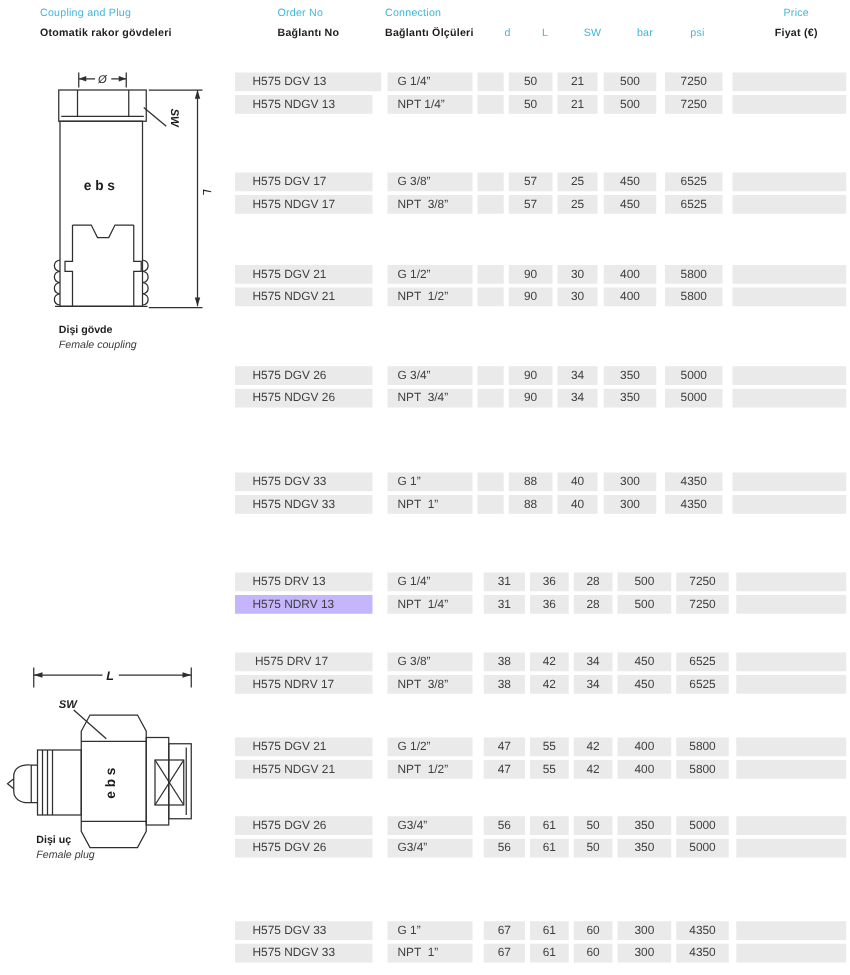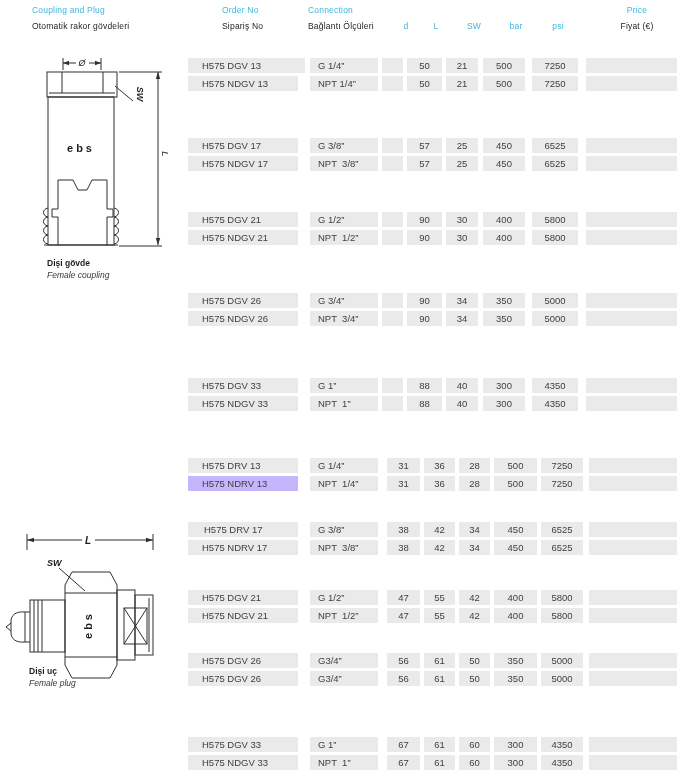--- a/index.html
+++ b/index.html
@@ -1,20 +1,20 @@
 <!DOCTYPE html>
 <html><head>
 <meta charset="utf-8">
 <style>
   html,body{margin:0;padding:0;background:#ffffff;}
   .page{position:relative;width:680px;height:780px;background:#fff;overflow:hidden;
         font-family:"Liberation Sans",sans-serif;}
   .abs{position:absolute;}
   .cyan{color:#40b7dc;font-size:8.5px;letter-spacing:.2px;}
-  .bold-h{color:#1d1d1d;font-size:8.5px;font-weight:normal;letter-spacing:.2px;}
+  .bold-h{color:#1d1d1d;font-size:8.5px;font-weight:bold;letter-spacing:.2px;}
   .ctr-h{text-align:center;}
   
   .trow{position:absolute;left:0;width:680px;height:15px;}
   .cell{position:absolute;top:0;height:15px;background:#eaeaea;font-size:9.5px;
         line-height:15.5px;color:#404040;white-space:pre;box-sizing:border-box;overflow:hidden;}
   .pl14{padding-left:14px;}
   .pl8{padding-left:8px;}
   .ctr{text-align:center;}
   
   .cap-tr{font-size:8.5px;font-weight:bold;color:#1d1d1d;}
@@ -23,21 +23,21 @@
 </style>
 </head>
 <body>
 
 <div class="page">
 
   <div class="abs cyan" style="left:32px;top:5px;">Coupling and Plug</div>
   <div class="abs bold-h" style="left:32px;top:21px;">Otomatik rakor gövdeleri</div>
 
   <div class="abs cyan" style="left:222px;top:5px;">Order No</div>
-  <div class="abs bold-h" style="left:222px;top:21px;">Sipariş No</div>
+  <div class="abs bold-h" style="left:222px;top:21px;">Bağlantı No</div>
   <div class="abs cyan" style="left:308px;top:5px;">Connection</div>
   <div class="abs bold-h" style="left:308px;top:21px;">Bağlantı Ölçüleri</div>
   <div class="abs cyan ctr-h" style="left:392px;top:21px;width:28px;">d</div>
   <div class="abs cyan ctr-h" style="left:422px;top:21px;width:28px;">L</div>
   <div class="abs cyan ctr-h" style="left:460px;top:21px;width:28px;">SW</div>
   <div class="abs cyan ctr-h" style="left:502px;top:21px;width:28px;">bar</div>
   <div class="abs cyan ctr-h" style="left:544px;top:21px;width:28px;">psi</div>
   <div class="abs cyan ctr-h" style="left:592px;top:5px;width:90px;">Price</div>
   <div class="abs bold-h ctr-h" style="left:592px;top:21px;width:90px;">Fiyat (€)</div>
 

